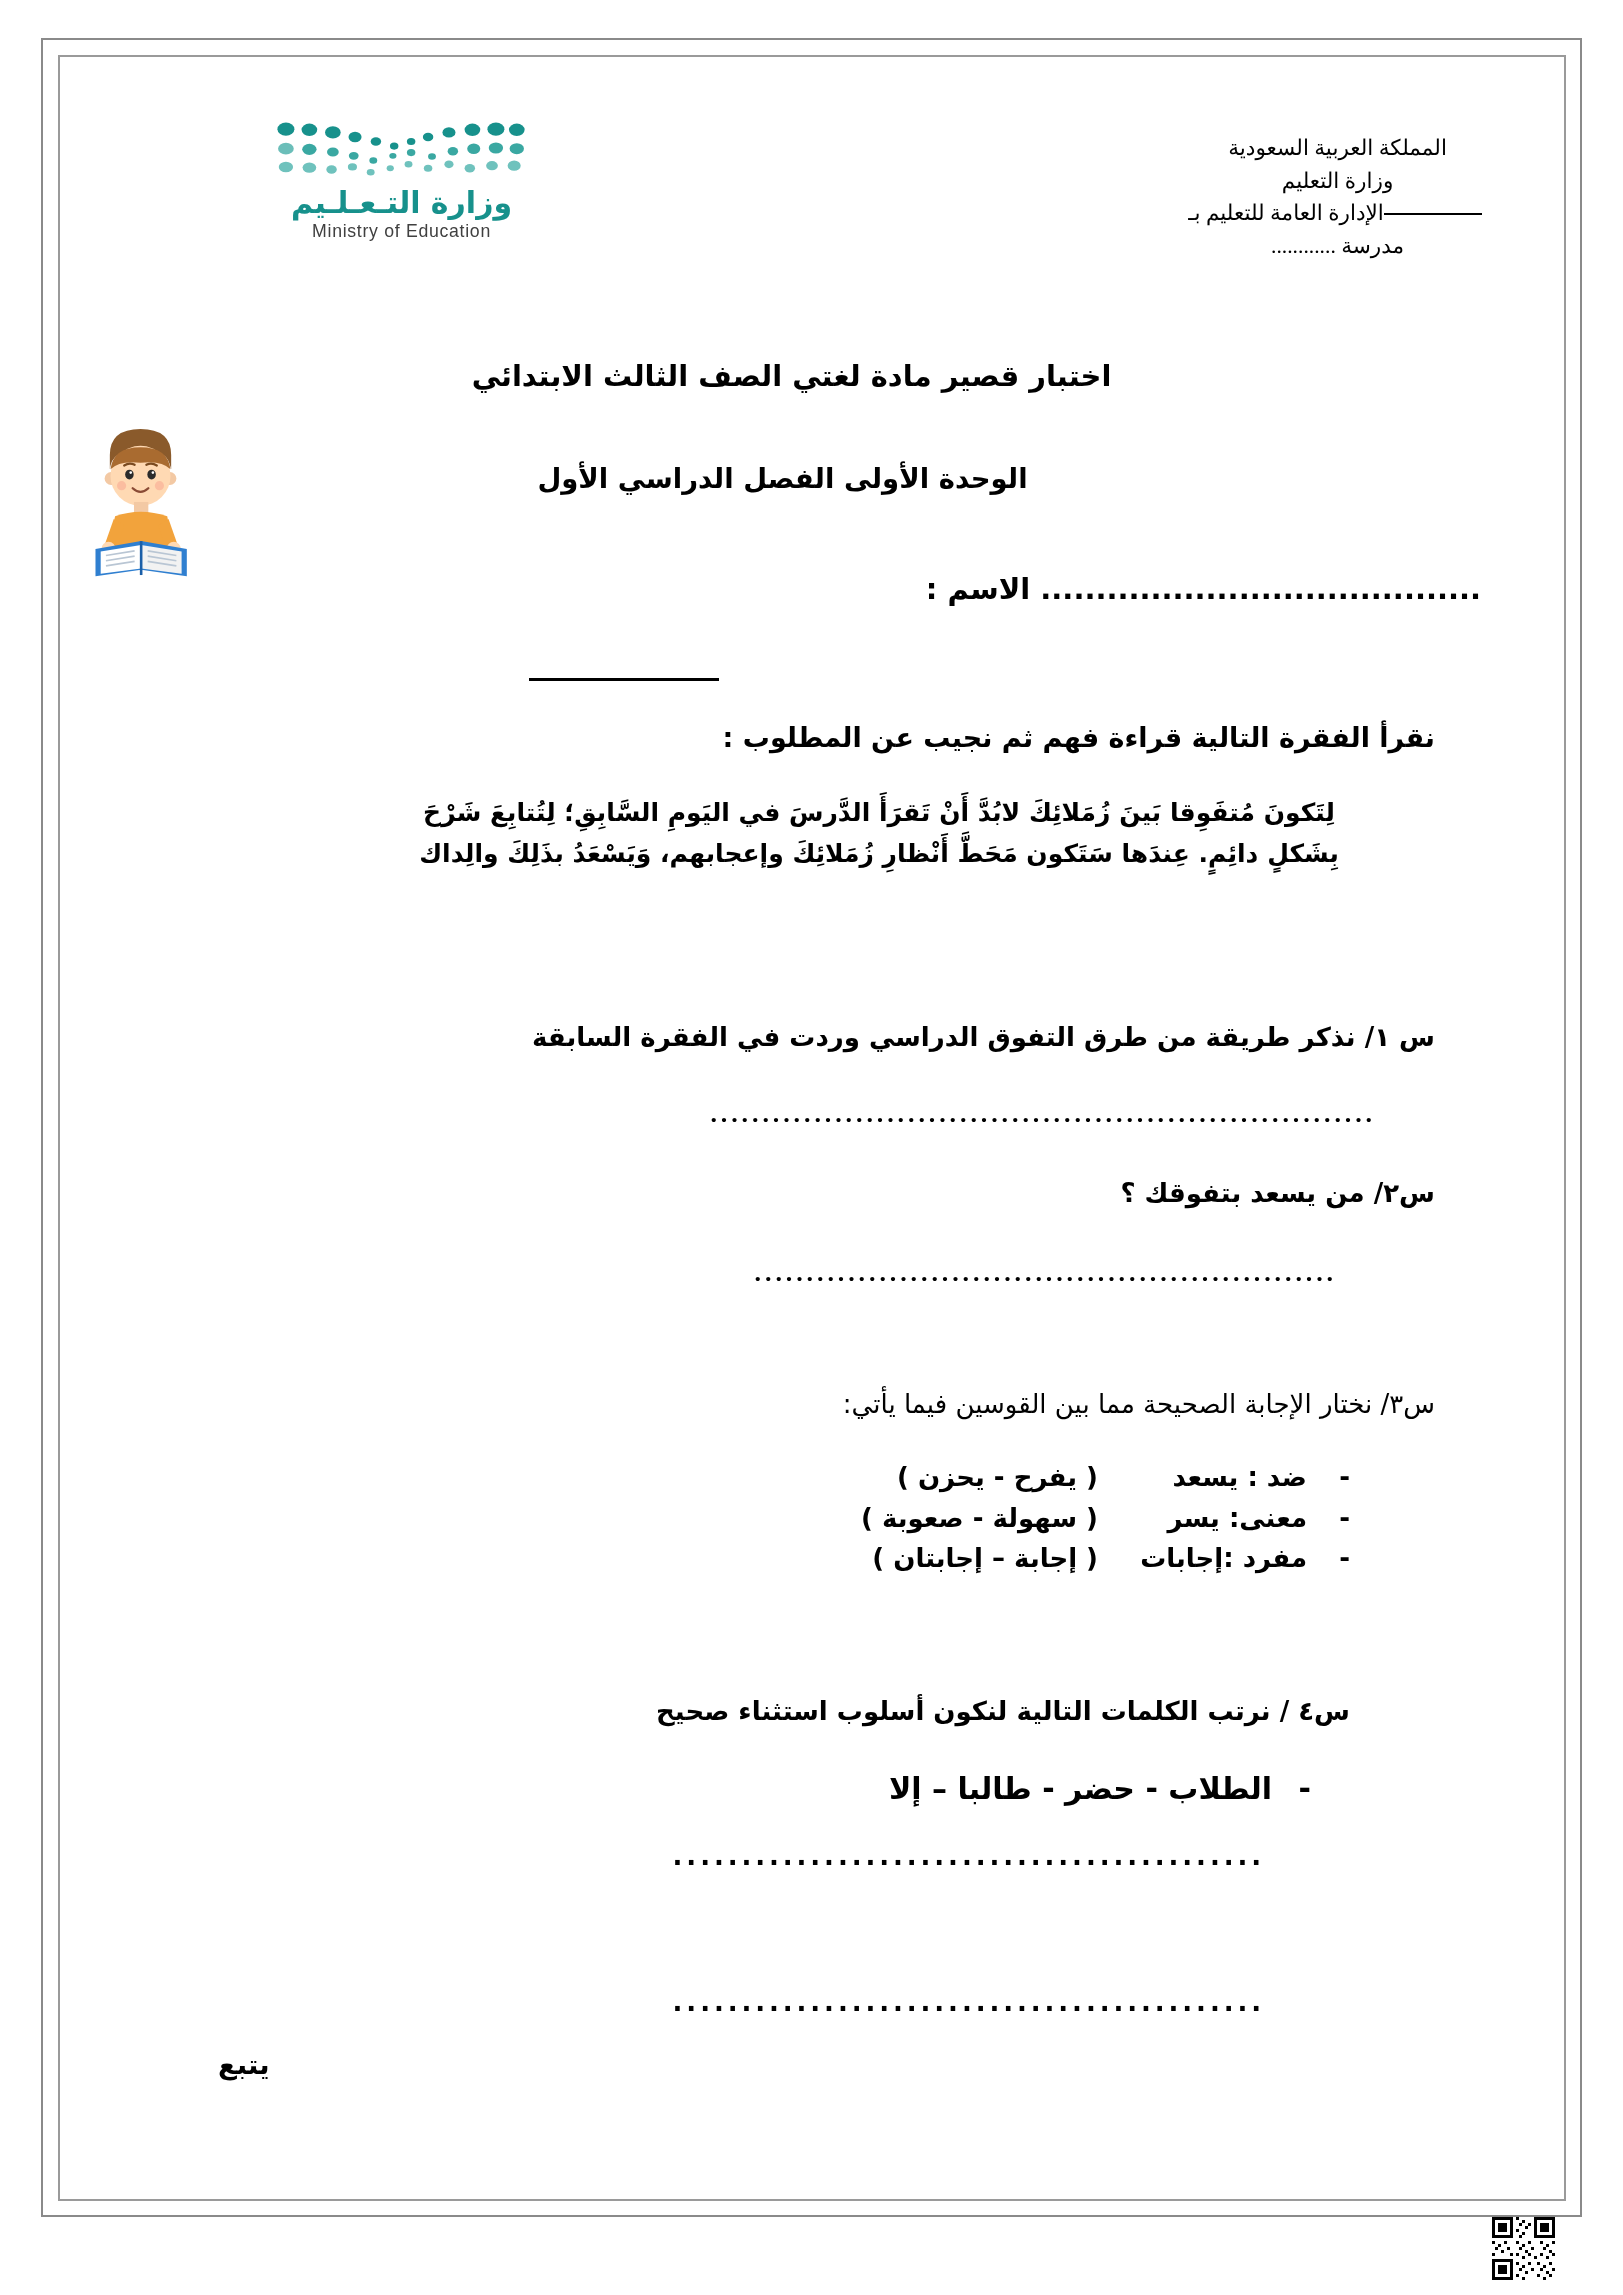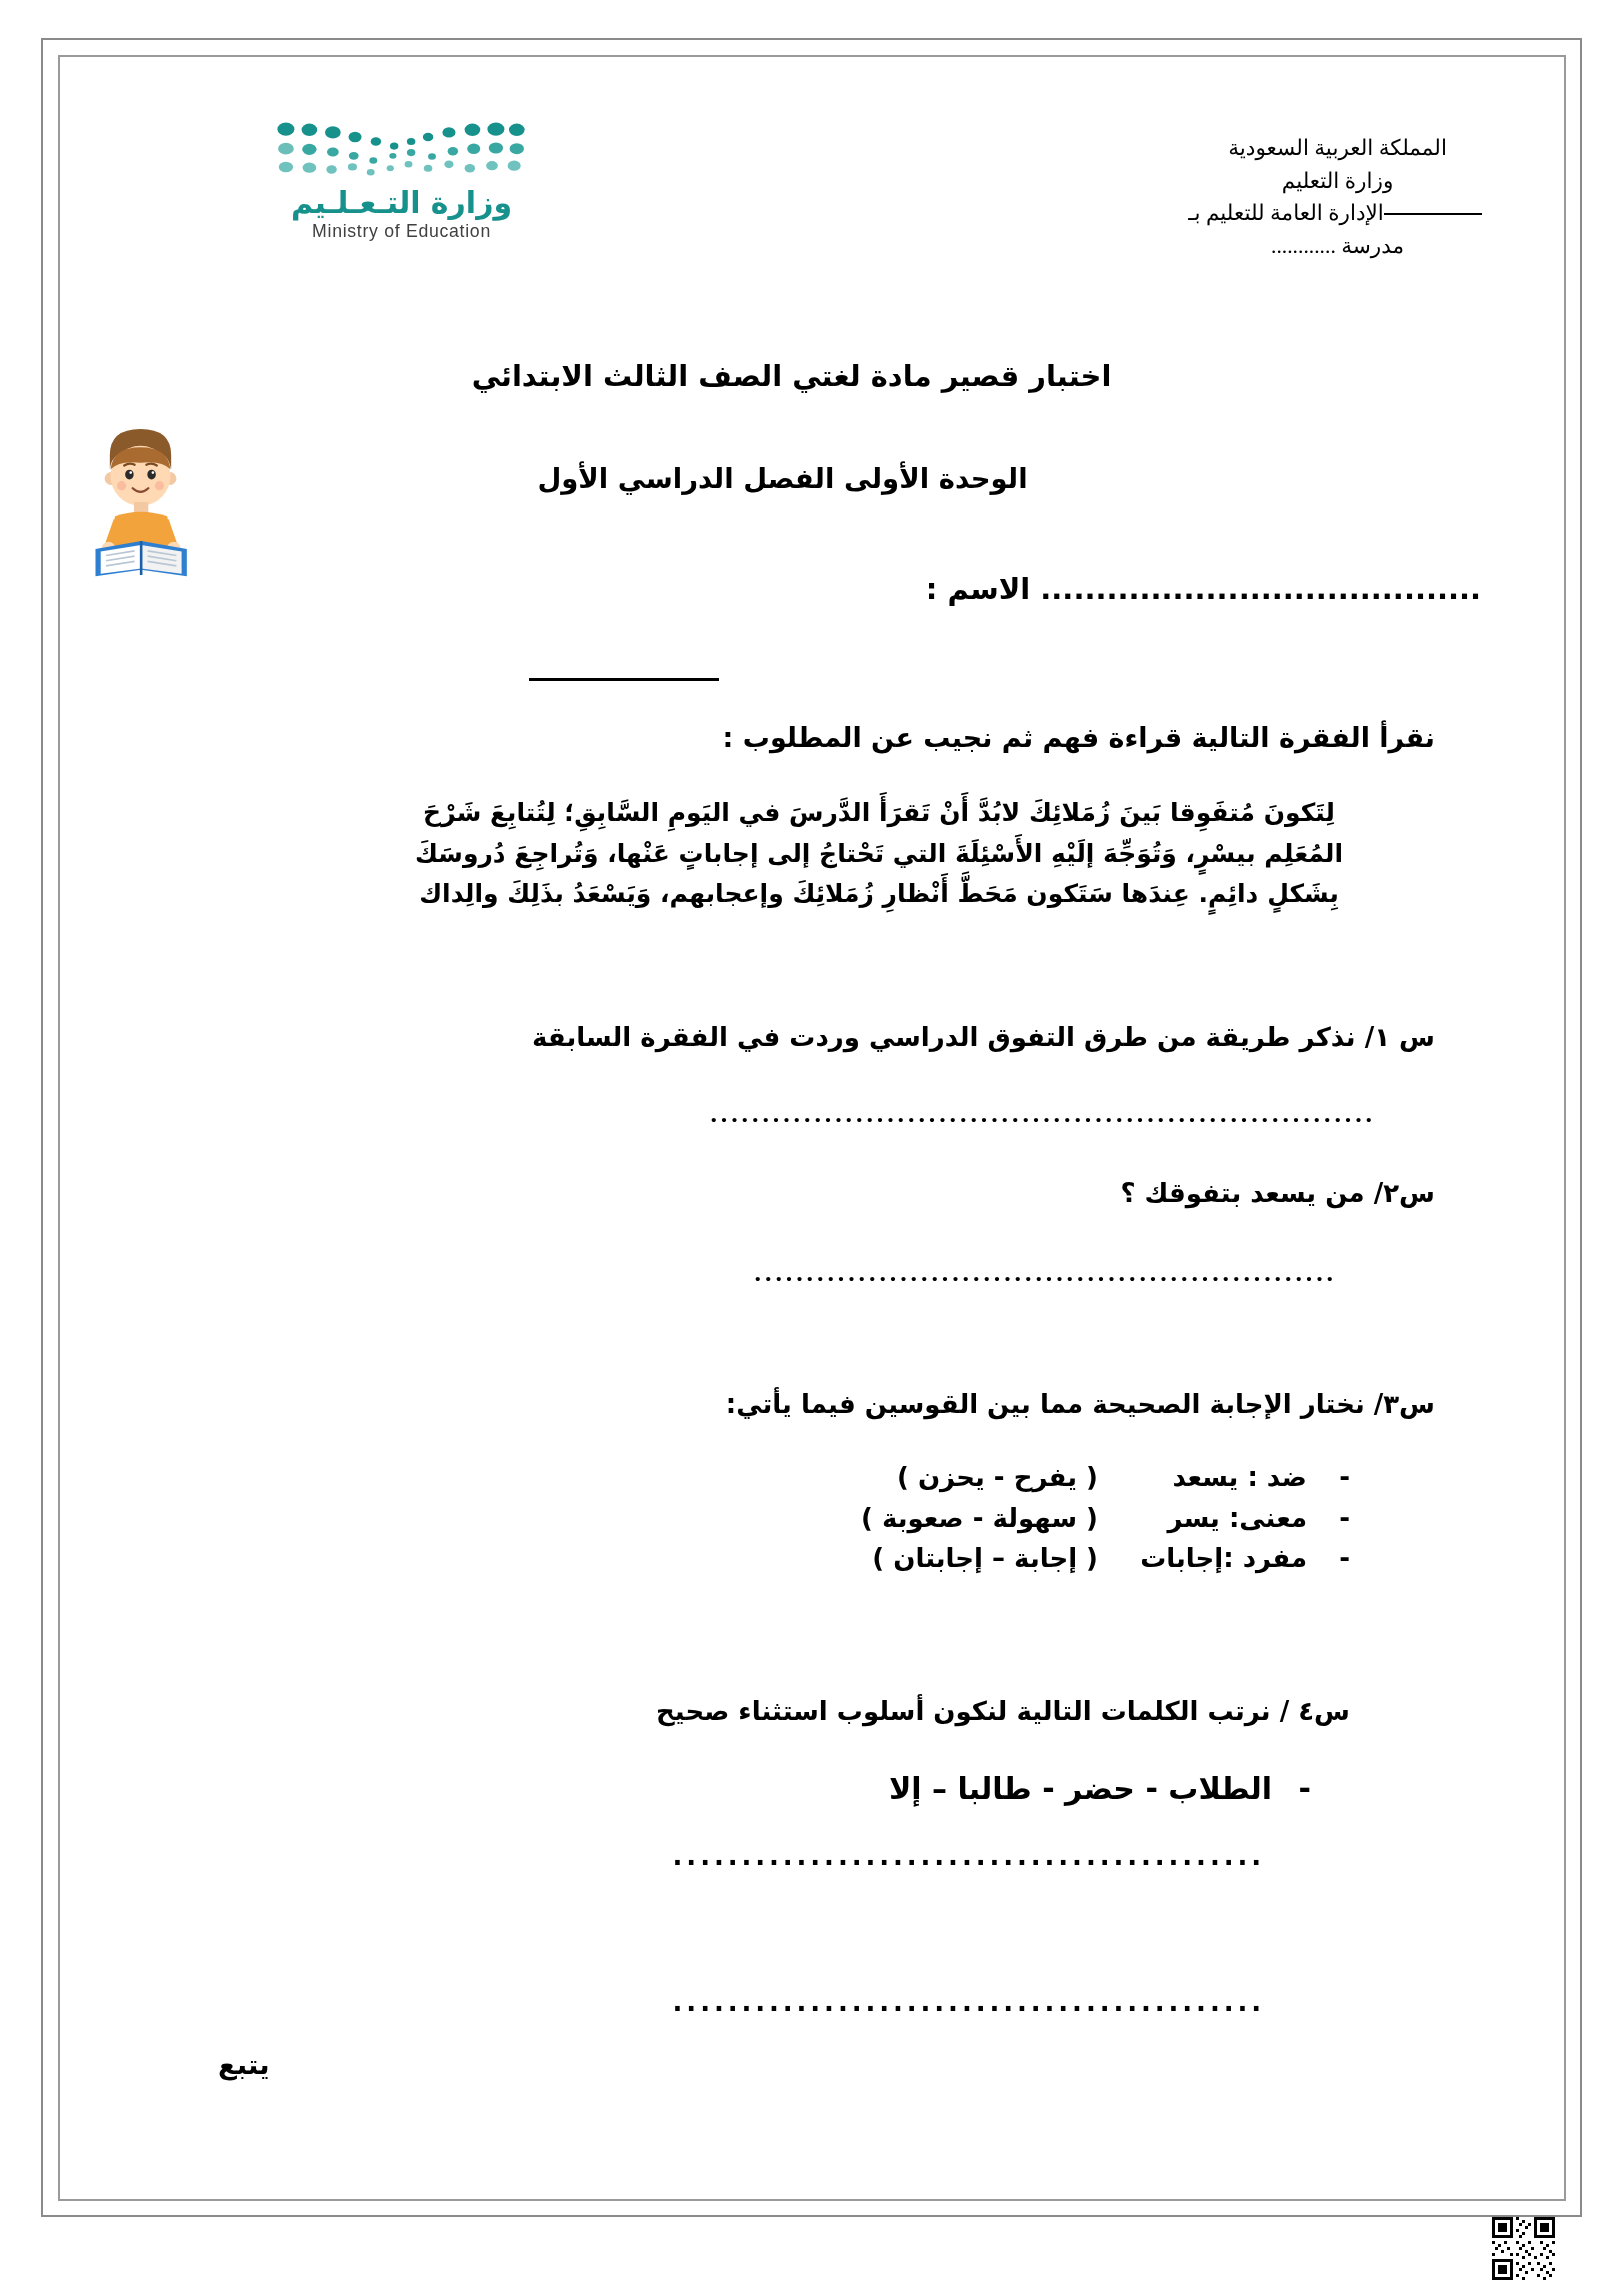--- a/index.html
+++ b/index.html
@@ -215,21 +215,21 @@
     right: 229px;
     font-size: 26px;
     font-weight: bold;
     letter-spacing: 3.9px;
     white-space: nowrap;
   }
   .q3 {
     top: 1334px;
     right: 131px;
     font-size: 26px;
-    font-weight: bold;
+    font-weight: normal;
     white-space: nowrap;
   }
   .mcq-list {
     position: absolute;
     top: 1407px;
     right: 216px;
     font-size: 26px;
     font-weight: bold;
     font-family: "DejaVu Sans", sans-serif;
   }
@@ -432,21 +432,20 @@
     <span class="name-dots">........................................</span>
     <span class="name-label">الاسم :</span>
   </div>
 
   <div class="sep-rule"></div>
 
   <div class="read-instruction">نقرأ الفقرة التالية قراءة فهم ثم نجيب عن المطلوب :</div>
 
   <div class="passage">
     <span class="pline">لِتَكونَ مُتفَوِقا بَينَ زُمَلائِكَ لابُدَّ أَنْ تَقرَأَ الدَّرسَ في اليَومِ السَّابِقِ؛ لِتُتابِعَ شَرْحَ</span>
-    <span class="pline">المُعَلِم بيسْرٍ، وَتُوَجِّهَ إلَيْهِ الأَسْئِلَةَ التي تَحْتاجُ إلى إجاباتٍ عَنْها، وَتُراجِعَ دُروسَكَ</span>
     <span class="pline">بِشَكلٍ دائِمٍ. عِندَها سَتَكون مَحَطَّ أَنْظارِ زُمَلائِكَ وإعجابهم، وَيَسْعَدُ بذَلِكَ والِداك</span>
   </div>
 
   <div class="q-block q1">س ١/ نذكر طريقة من طرق التفوق الدراسي وردت في  الفقرة السابقة</div>
   <div class="q1-answer-dots">................................................................</div>
 
   <div class="q-block q2">س٢/ من يسعد بتفوقك ؟</div>
   <div class="q2-answer-dots">........................................................</div>
 
   <div class="q-block q3">س٣/ نختار الإجابة الصحيحة مما بين القوسين فيما يأتي:</div>

